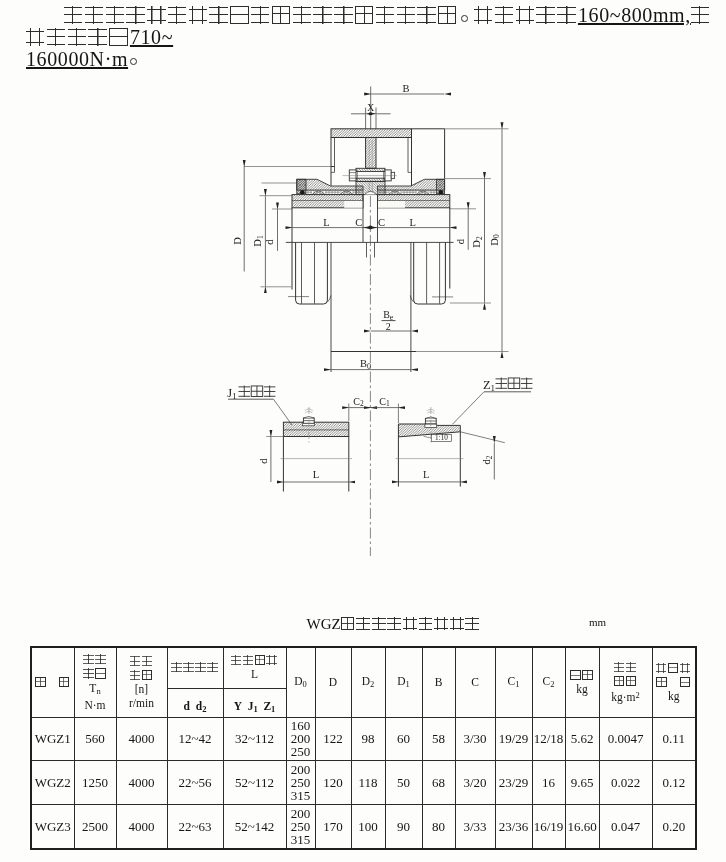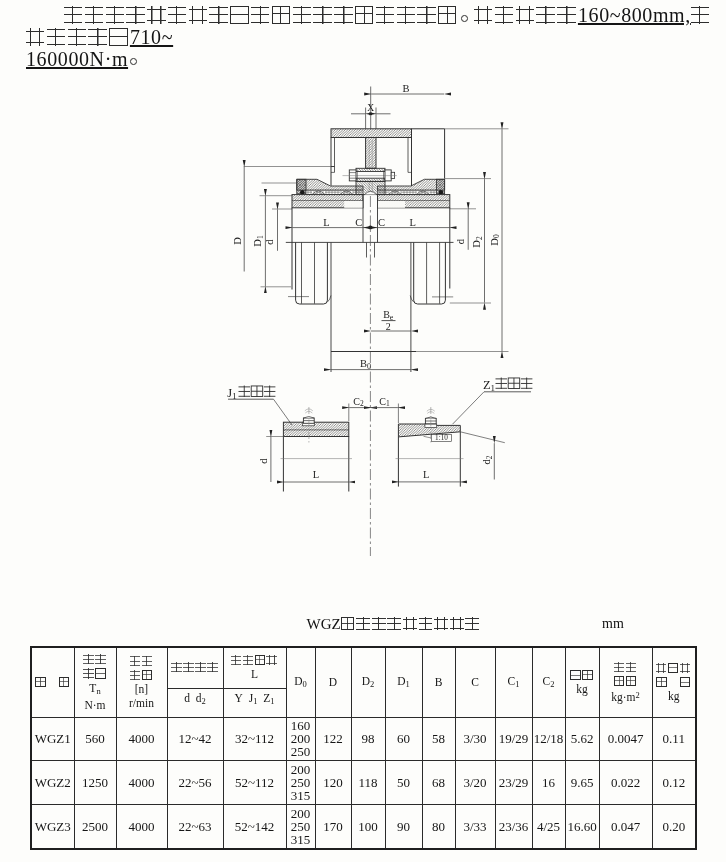--- a/index.html
+++ b/index.html
@@ -3,32 +3,32 @@
 <meta charset="utf-8">
 <style>
 html,body{margin:0;padding:0;}
 body{width:726px;height:862px;background:#fdfdfb;overflow:hidden;position:relative;
  font-family:"Liberation Serif",serif;color:#1c1c1c;}
 #page{position:absolute;left:0;top:0;width:726px;height:862px;}
 #para{position:absolute;left:26px;top:5px;width:700px;font-size:20px;line-height:21.8px;
  letter-spacing:0.6px;color:#151515;text-decoration:underline;}
 #draw{position:absolute;left:0;top:0;}
 #ttl{position:absolute;left:303px;top:616px;width:178px;text-align:right;font-size:15px;color:#111;}
-#mm{position:absolute;left:589px;top:616px;font-size:14px;color:#111;margin-left:13px;}
+#mm{position:absolute;left:589px;top:616px;font-size:11px;color:#111;}
 #tbl{position:absolute;left:30px;top:646px;border-collapse:collapse;table-layout:fixed;border:2px solid #1f1f1f;}
 #tbl td{border:1px solid #2a2a2a;text-align:center;vertical-align:middle;padding:0;
  font-size:13px;color:#161616;line-height:13px;}
 #tbl td.h{font-size:11.5px;line-height:14.2px;}
 sub{font-size:8.5px;vertical-align:-2px;}
 sup{font-size:8.5px;vertical-align:3px;}
 .split{height:68px;}
 .split .t{height:40px;border-bottom:1px solid #2a2a2a;}
 .split .t::before{content:"";display:inline-block;height:38px;vertical-align:middle;}
 .split .t .in{display:inline-block;vertical-align:middle;line-height:14.2px;}
-.split .b{height:27px;line-height:19px;}
+.split .b{height:27px;line-height:35px;font-weight:bold;}
 .num3{font-size:11.5px;line-height:11.8px;margin-left:44px;}
 .k{display:inline-block;width:0.92em;height:0.9em;margin-right:0.12em;vertical-align:-0.09em;box-sizing:border-box;background-repeat:no-repeat;}
 .k1{background-image:linear-gradient(#2d2d2d,#2d2d2d),linear-gradient(#2d2d2d,#2d2d2d),linear-gradient(#2d2d2d,#2d2d2d),linear-gradient(#2d2d2d,#2d2d2d);
  background-position:50% 0,0 10%,0 52%,0 96%;background-size:8% 100%,100% 7.5%,100% 7.5%,100% 7.5%;}
 .k2{border:1px solid #2d2d2d;background-image:linear-gradient(#2d2d2d,#2d2d2d);background-position:0 50%;background-size:100% 8%;}
 .k3{background-image:linear-gradient(#2d2d2d,#2d2d2d),linear-gradient(#2d2d2d,#2d2d2d),linear-gradient(#2d2d2d,#2d2d2d),linear-gradient(#2d2d2d,#2d2d2d);
  background-position:22% 0,78% 0,0 18%,0 86%;background-size:8% 100%,8% 100%,100% 7.5%,100% 7.5%;}
 .k4{border:1px solid #2d2d2d;background-image:linear-gradient(#2d2d2d,#2d2d2d),linear-gradient(#2d2d2d,#2d2d2d);
  background-position:50% 0,0 45%;background-size:8% 100%,100% 8%;}
 .k0{width:0.34em;height:0.34em;border:1.1px solid #2d2d2d;border-radius:50%;vertical-align:0.02em;margin:0 0.3em 0 0.12em;}
@@ -385,20 +385,20 @@
           <td>4000</td>
           <td>22~63</td>
           <td>52~142</td>
  <td class="num3">200<br>250<br>315</td>
  <td>170</td>
           <td>100</td>
           <td>90</td>
           <td>80</td>
           <td>3/33</td>
           <td>23/36</td>
-          <td>4/25</td>
+          <td>16/19</td>
           <td>16.60</td>
           <td>0.047</td>
           <td>0.20</td>
 </tr>
 </tbody>
     </table>
 </div>
 
 </body></html>

